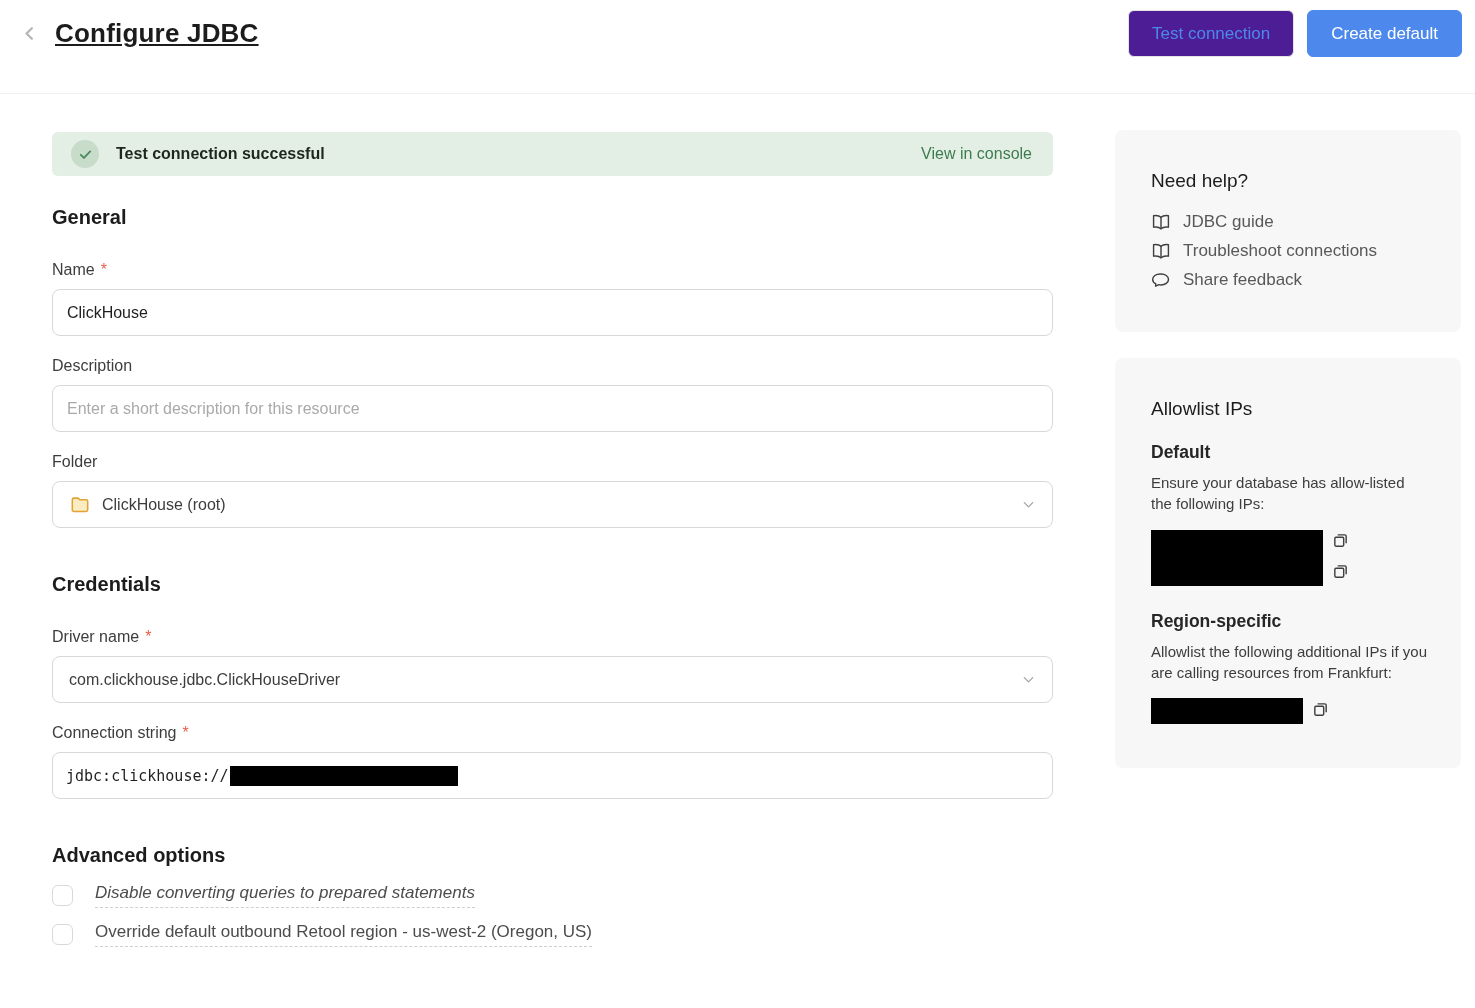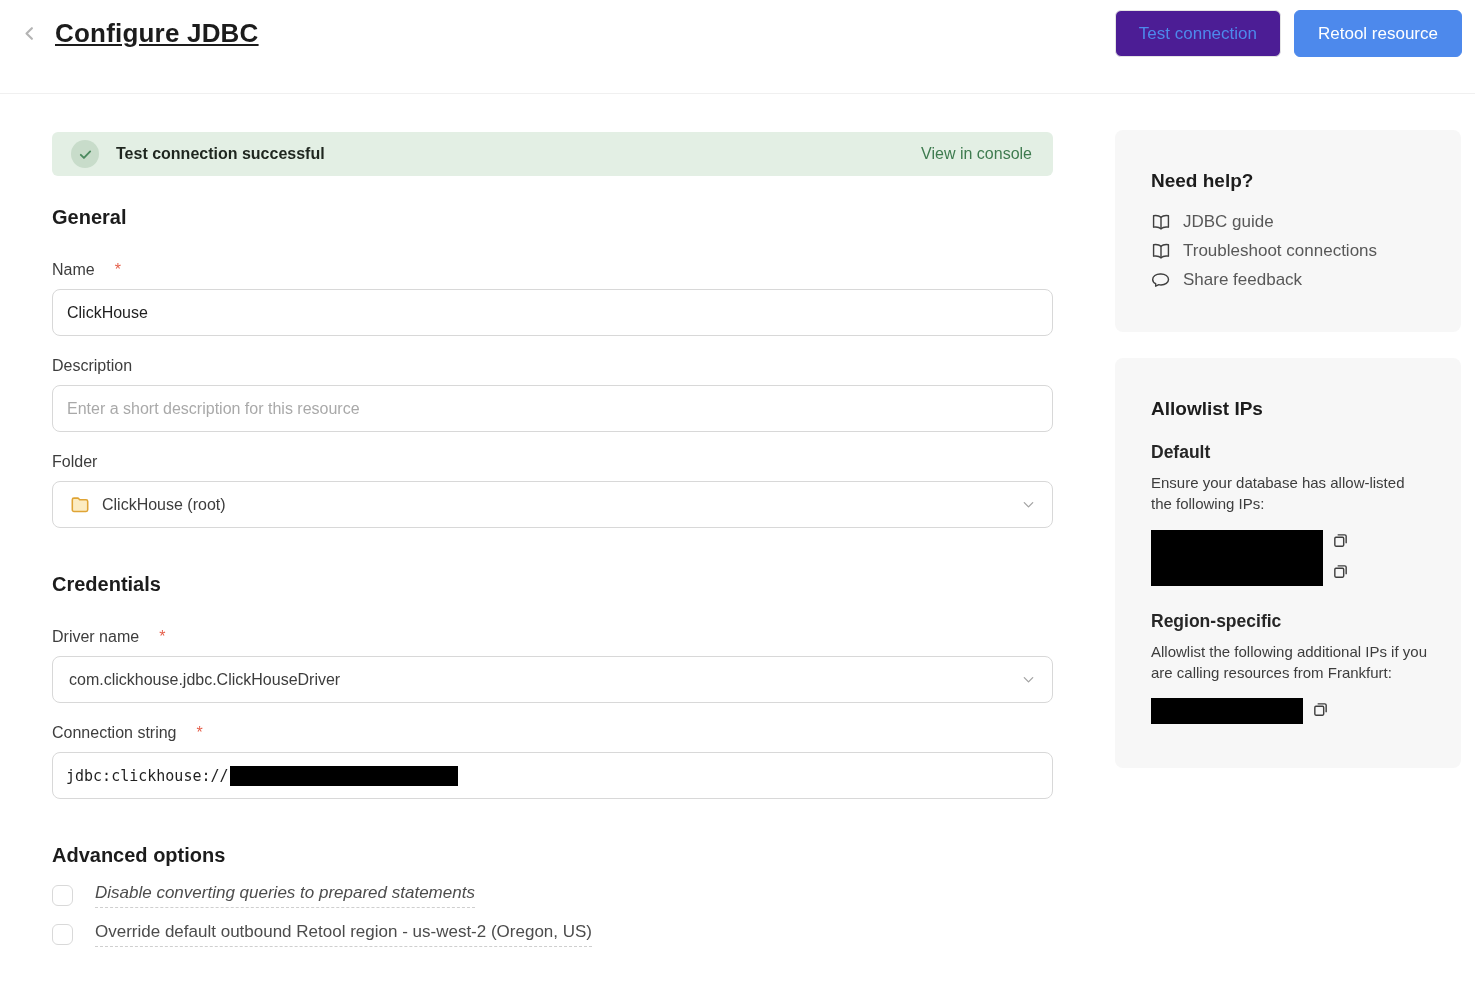--- a/index.html
+++ b/index.html
@@ -49,21 +49,21 @@
   .banner-action  { margin-left:auto; font-size:16px; color:#3e7b4f; cursor:pointer; text-decoration:none; }
 
   
   .section-heading { font-size:20px; font-weight:700; color:#1c1c1c; margin:0; }
   .heading-general { margin-top:30px; }
   .heading-credentials { margin-top:45px; }
   .heading-advanced { margin-top:45px; }
 
   .field { margin-top:21px; }
   .field-first { margin-top:32px; }
-  .field-label { font-size:16px; color:#3d3d3d; margin-bottom:10px; display:flex; gap:20px; }
+  .field-label { font-size:16px; color:#3d3d3d; margin-bottom:10px; display:flex; gap:6px; }
   .req { color:#e5604c; }
 
   .text-input, .select-box, .mono-box {
     width:100%; height:47px; border:1px solid #d8d8d8; border-radius:8px;
     background:#fff; font-size:16px; color:#1f1f1f;
   }
   .text-input { padding:0 14px; font-family:inherit; }
   .text-input::placeholder { color:#a9a9a9; }
   .select-box {
     display:flex; align-items:center; padding:0 16px; cursor:pointer;
@@ -88,21 +88,21 @@
   .check-label {
     font-size:17px; color:#4c4c4c; padding-bottom:4px; cursor:pointer;
     border-bottom:1px dashed #cfcfcf;
   }
 
   
   .card {
     background:#f7f7f7; border-radius:8px; padding:40px 36px 40px 36px;
   }
   .card-help { padding-bottom:42px; }
-  .card-heading { font-size:19px; font-weight:700; color:#1c1c1c; margin:0; }
+  .card-heading { font-size:19px; font-weight:400; color:#1c1c1c; margin:0; }
   .help-list { margin-top:20px; }
   .help-item {
     display:flex; align-items:center; gap:12px;
     font-size:17px; color:#585858; margin-top:9px; cursor:pointer;
   }
   .help-item .hicon { display:flex; color:#3f3f3f; flex:none; }
 
   .card-allowlist { margin-top:26px; padding-bottom:44px; }
   .sub-heading { font-size:17.5px; font-weight:600; color:#262626; margin:25px 0 0 0; }
   .sub-heading-first { margin-top:22px; }
@@ -123,21 +123,21 @@
     <button class="back-btn">
       <span style="display:flex;">
         <svg viewBox="0 0 16 16" width="19" height="19" fill="none">
             <path d="M10 3.5L5.5 8 10 12.5" stroke="#b4b4b4" stroke-width="1.8" stroke-linecap="round" stroke-linejoin="round"></path>
           </svg>
       </span>
     </button>
     <h1 class="page-title">Configure JDBC</h1>
     <div class="header-actions">
       <button class="btn btn-secondary">Test connection</button>
-      <button class="btn btn-primary">Retool resource</button>
+      <button class="btn btn-primary">Create default</button>
     </div>
   </header>
 
   <div class="content">
 
     <main class="main-col">
 
       <div class="banner">
         <span class="check-circle">
           <svg viewBox="0 0 24 24" width="15" height="15" fill="none">

